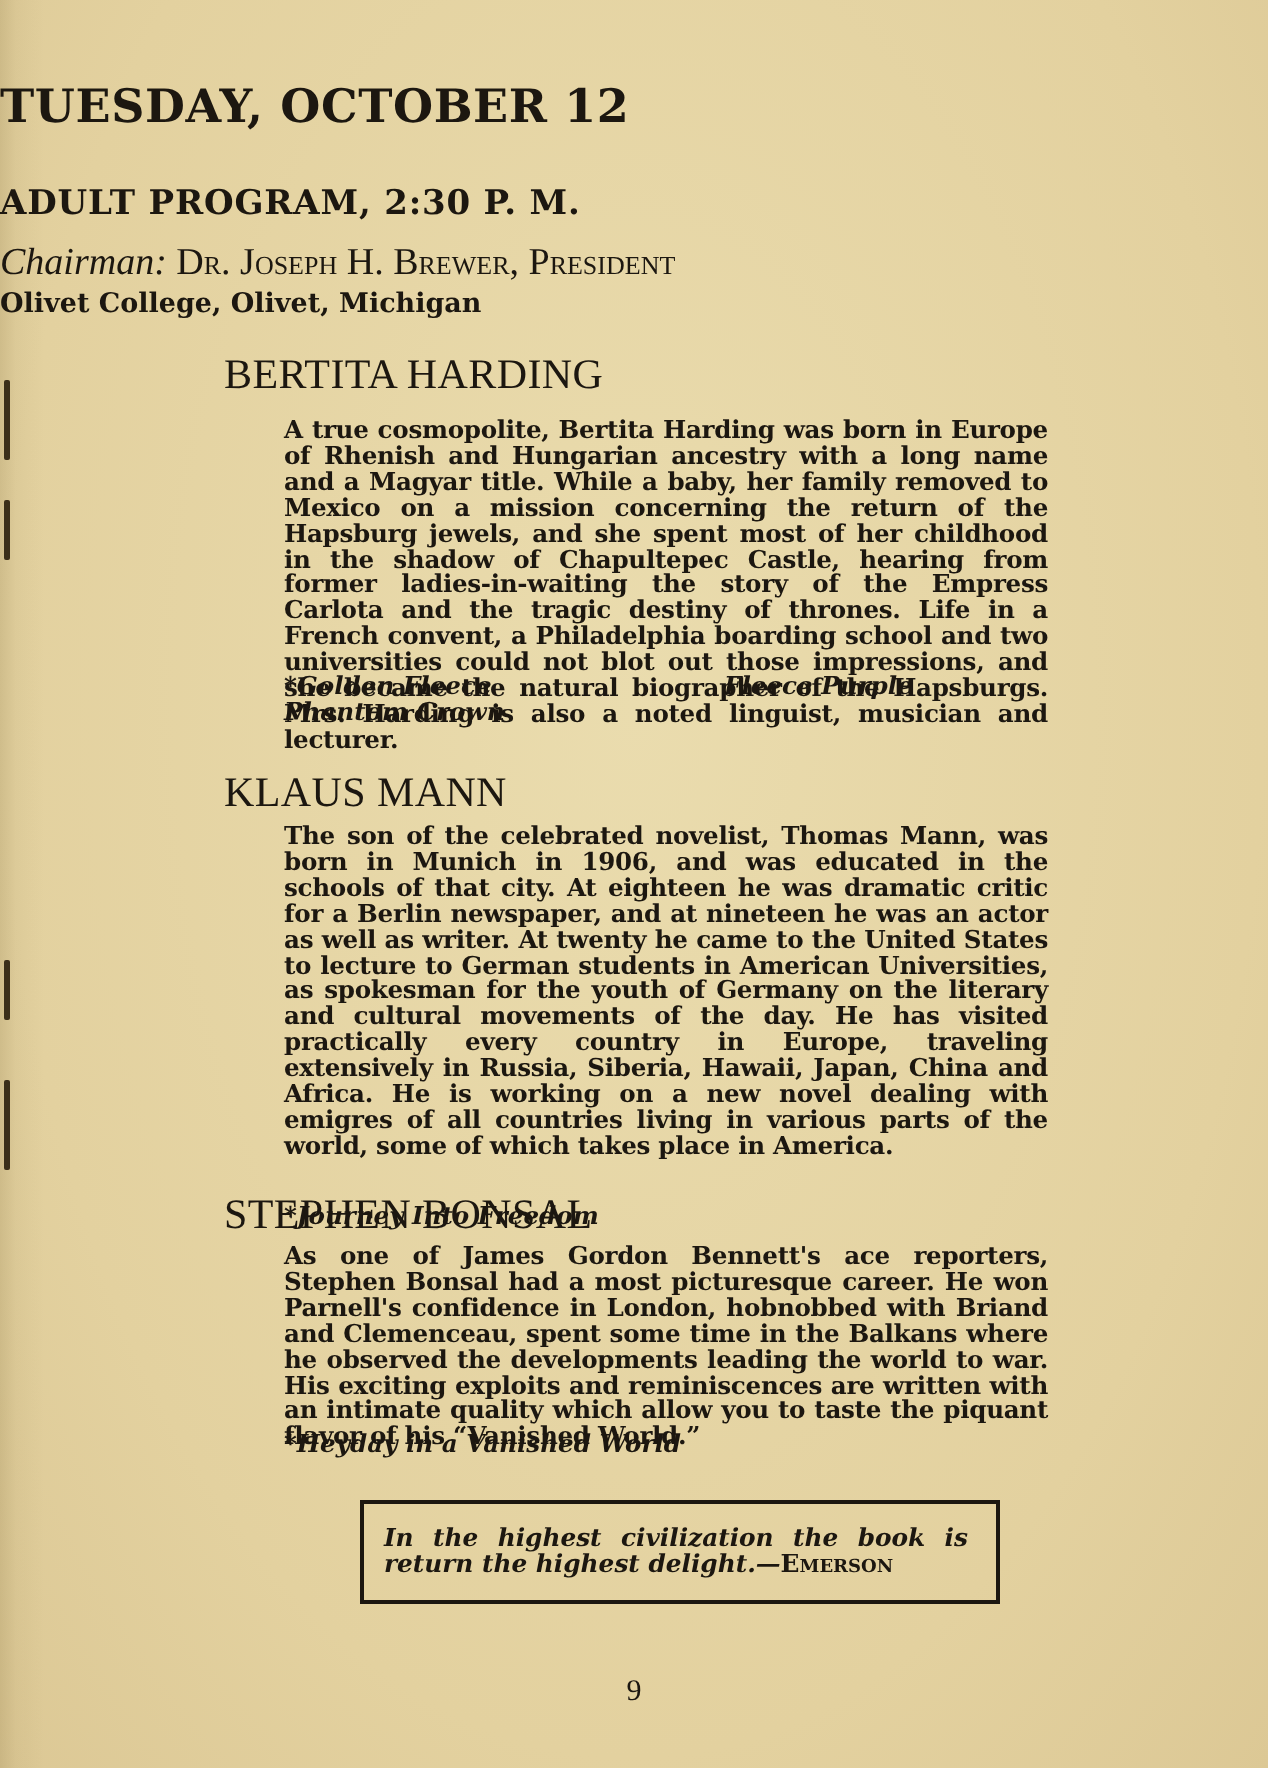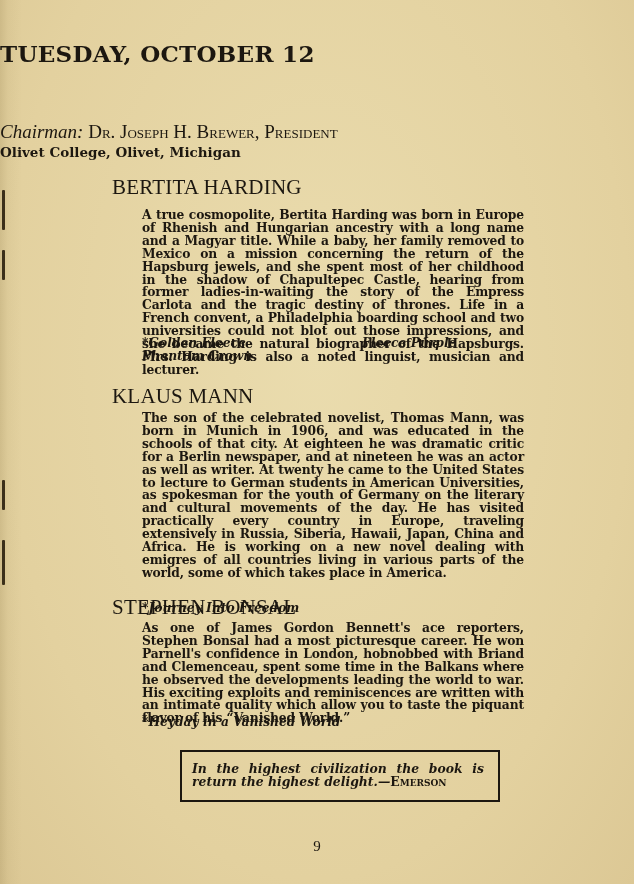--- a/index.html
+++ b/index.html
@@ -54,20 +54,21 @@
 <body>
 
 <div class="page">
 
   <div class="binding-mark" style="top:190px;height:40px;"></div>
   <div class="binding-mark" style="top:250px;height:30px;"></div>
   <div class="binding-mark" style="top:480px;height:30px;"></div>
   <div class="binding-mark" style="top:540px;height:45px;"></div>
 
   <div class="center date-title">TUESDAY, OCTOBER 12</div>
+  <div class="center program-title">ADULT PROGRAM, 2:30 P. M.</div>
   <div class="center chairman-line">
     <span class="label">Chairman:</span>
     <span class="name">Dr. Joseph H. Brewer, President</span>
   </div>
   <div class="center college-line">Olivet College, Olivet, Michigan</div>
 
   <div class="speaker-name" style="top:175px;">BERTITA HARDING</div>
   <div class="bio" style="top:209px;">A true cosmopolite, Bertita Harding was born in Europe of Rhenish and Hungarian ancestry with a long name and a Magyar title. While a baby, her family removed to Mexico on a mission concerning the return of the Hapsburg jewels, and she spent most of her childhood in the shadow of Chapultepec Castle, hearing from former ladies-in-waiting the story of the Empress Carlota and the tragic destiny of thrones.  Life in a French convent, a Philadelphia boarding school and two universities could not blot out those impressions, and she became the natural biographer of the Hapsburgs. Mrs. Harding is also a noted linguist, musician and lecturer.</div>
   <div class="books" style="top:336px;">
     <div class="books-grid">

